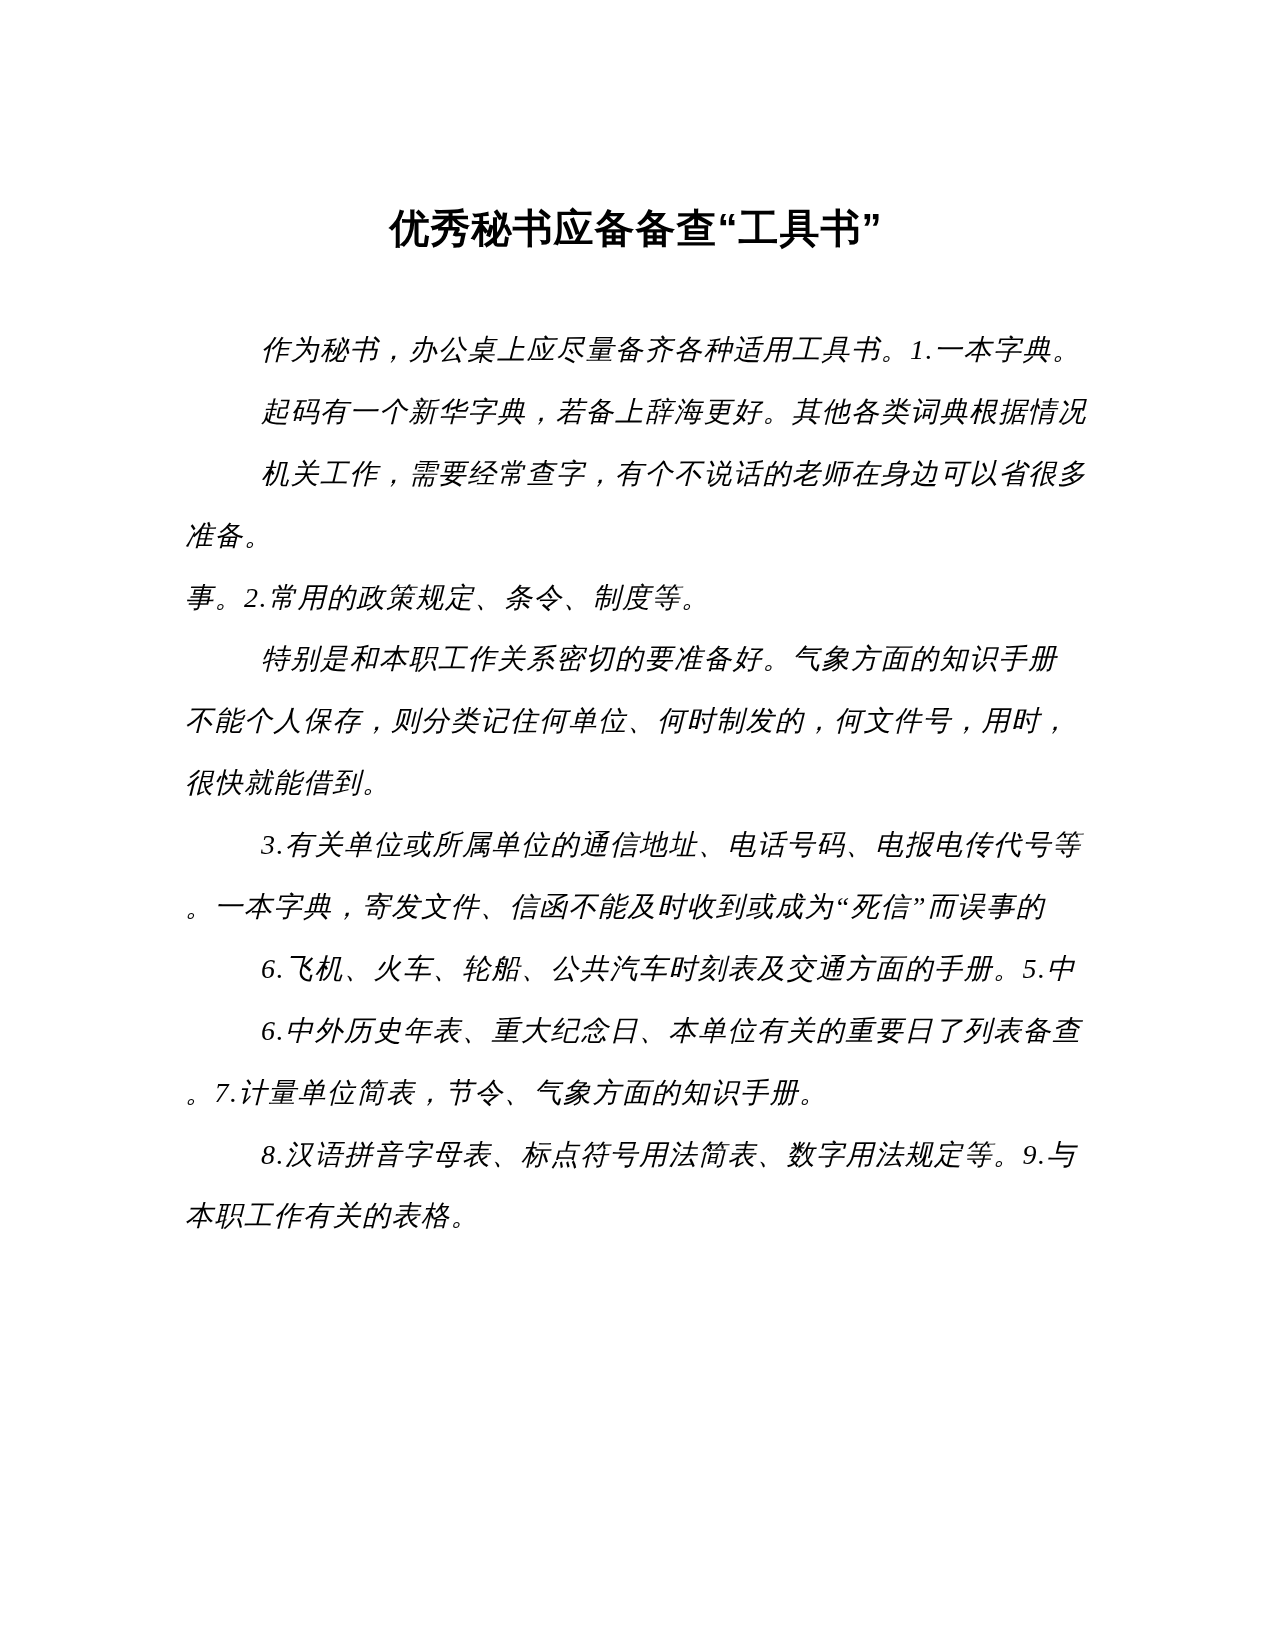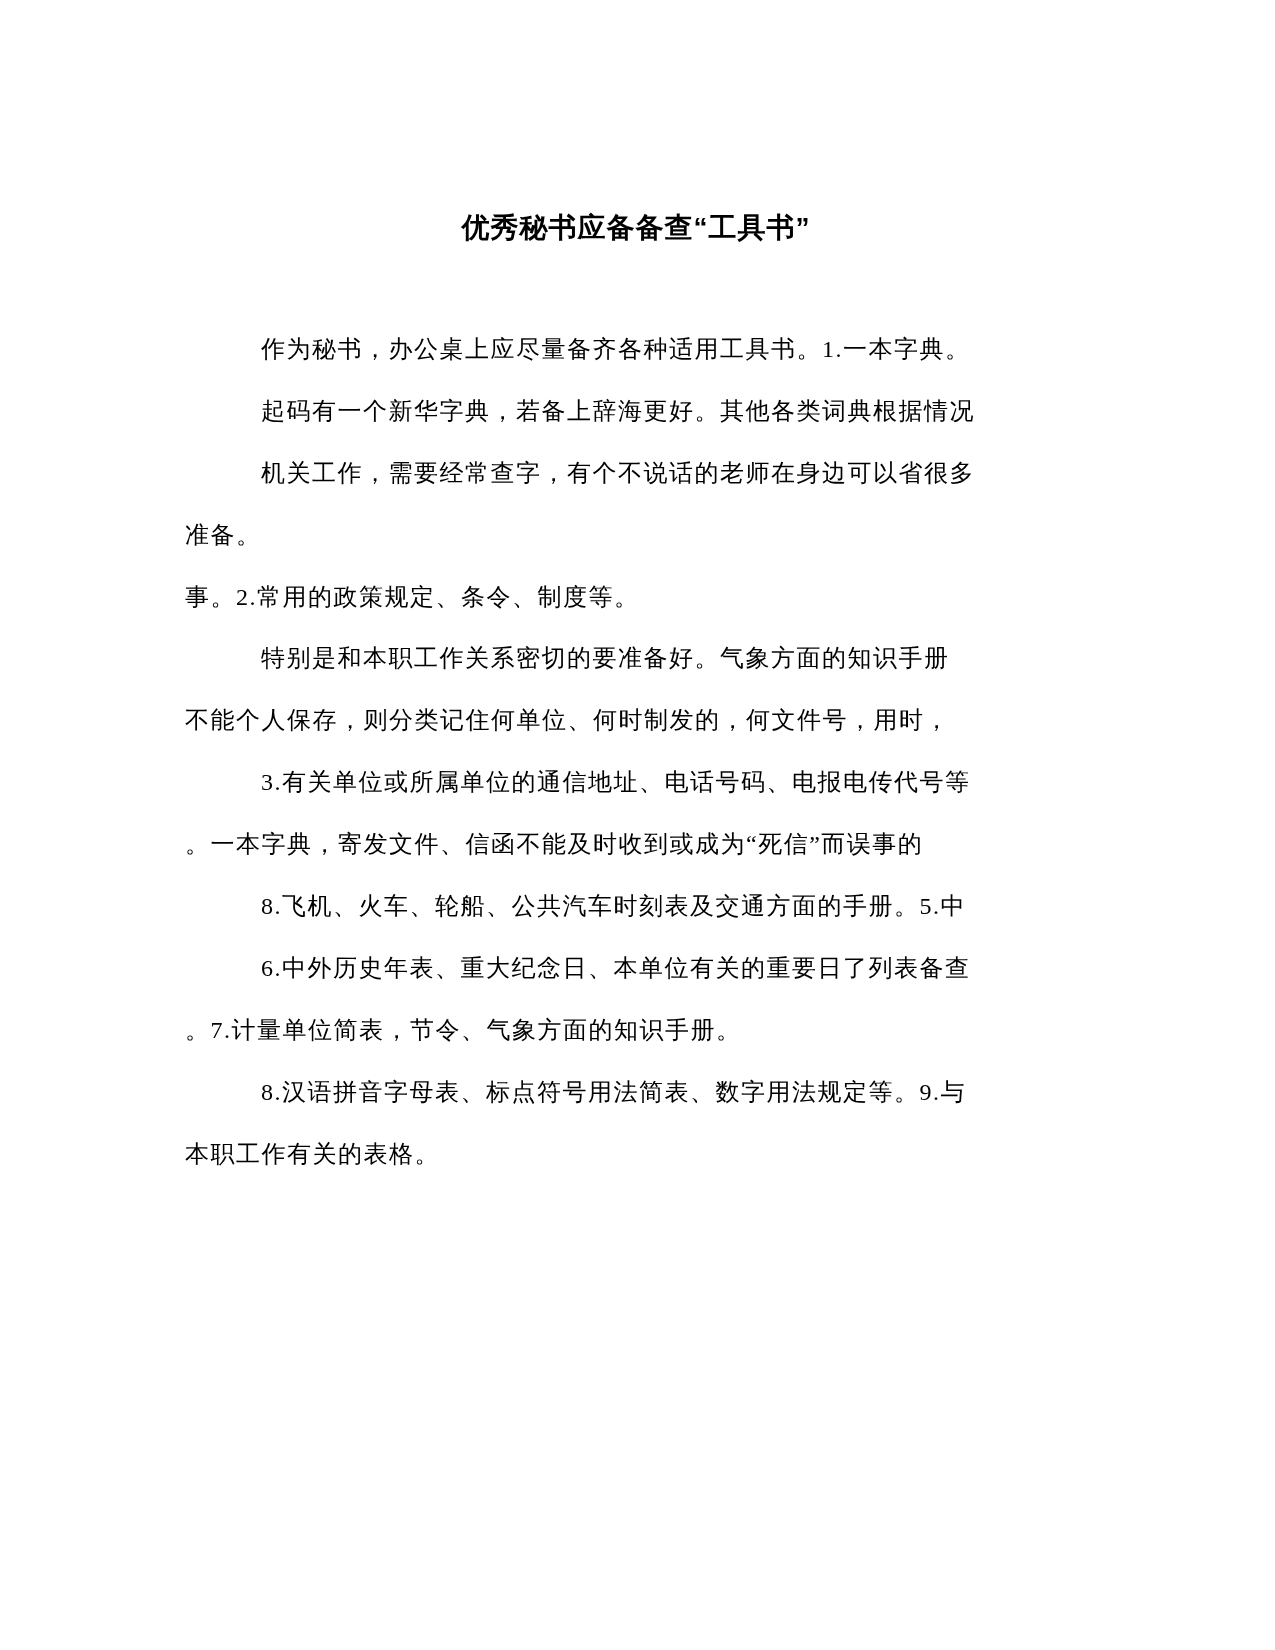--- a/index.html
+++ b/index.html
@@ -16,35 +16,36 @@
   }
   .doc-title {
     position: absolute;
     top: 207px;
     left: 185px;
     width: 902px;
     margin: 0;
     text-align: center;
     font-family: "Liberation Sans", "DejaVu Sans", sans-serif;
     font-weight: bold;
-    font-size: 28px;
+    font-size: 40px;
     line-height: 42px;
     letter-spacing: 1px;
     color: #000000;
   }
   .doc-body {
     position: absolute;
     top: 319px;
     left: 185px;
     width: 902px;
     font-family: "Liberation Serif", "DejaVu Serif", serif;
-    font-size: 24px;
+    font-size: 28px;
     line-height: 61.9px;
     letter-spacing: 1.5px;
     color: #000000;
+    font-style: italic;
   }
   .text-line {
     height: 61.9px;
     white-space: nowrap;
   }
   .text-line.indent {
     padding-left: 76px;
   }
 </style>
 </head>
@@ -53,21 +54,22 @@
 <div class="page">
   <h1 class="doc-title">优秀秘书应备备查“工具书”</h1>
   <div class="doc-body">
       <div class="text-line indent">作为秘书，办公桌上应尽量备齐各种适用工具书。1.一本字典。</div>
       <div class="text-line indent">起码有一个新华字典，若备上辞海更好。其他各类词典根据情况</div>
       <div class="text-line indent">机关工作，需要经常查字，有个不说话的老师在身边可以省很多</div>
       <div class="text-line">准备。</div>
       <div class="text-line">事。2.常用的政策规定、条令、制度等。</div>
       <div class="text-line indent">特别是和本职工作关系密切的要准备好。气象方面的知识手册</div>
       <div class="text-line">不能个人保存，则分类记住何单位、何时制发的，何文件号，用时，</div>
+      <div class="text-line">很快就能借到。</div>
       <div class="text-line indent">3.有关单位或所属单位的通信地址、电话号码、电报电传代号等</div>
       <div class="text-line">。一本字典，寄发文件、信函不能及时收到或成为“死信”而误事的</div>
-      <div class="text-line indent">8.飞机、火车、轮船、公共汽车时刻表及交通方面的手册。5.中</div>
+      <div class="text-line indent">6.飞机、火车、轮船、公共汽车时刻表及交通方面的手册。5.中</div>
       <div class="text-line indent">6.中外历史年表、重大纪念日、本单位有关的重要日了列表备查</div>
       <div class="text-line">。7.计量单位简表，节令、气象方面的知识手册。</div>
       <div class="text-line indent">8.汉语拼音字母表、标点符号用法简表、数字用法规定等。9.与</div>
       <div class="text-line">本职工作有关的表格。</div>
     </div>
 </div>
 
 </body></html>

